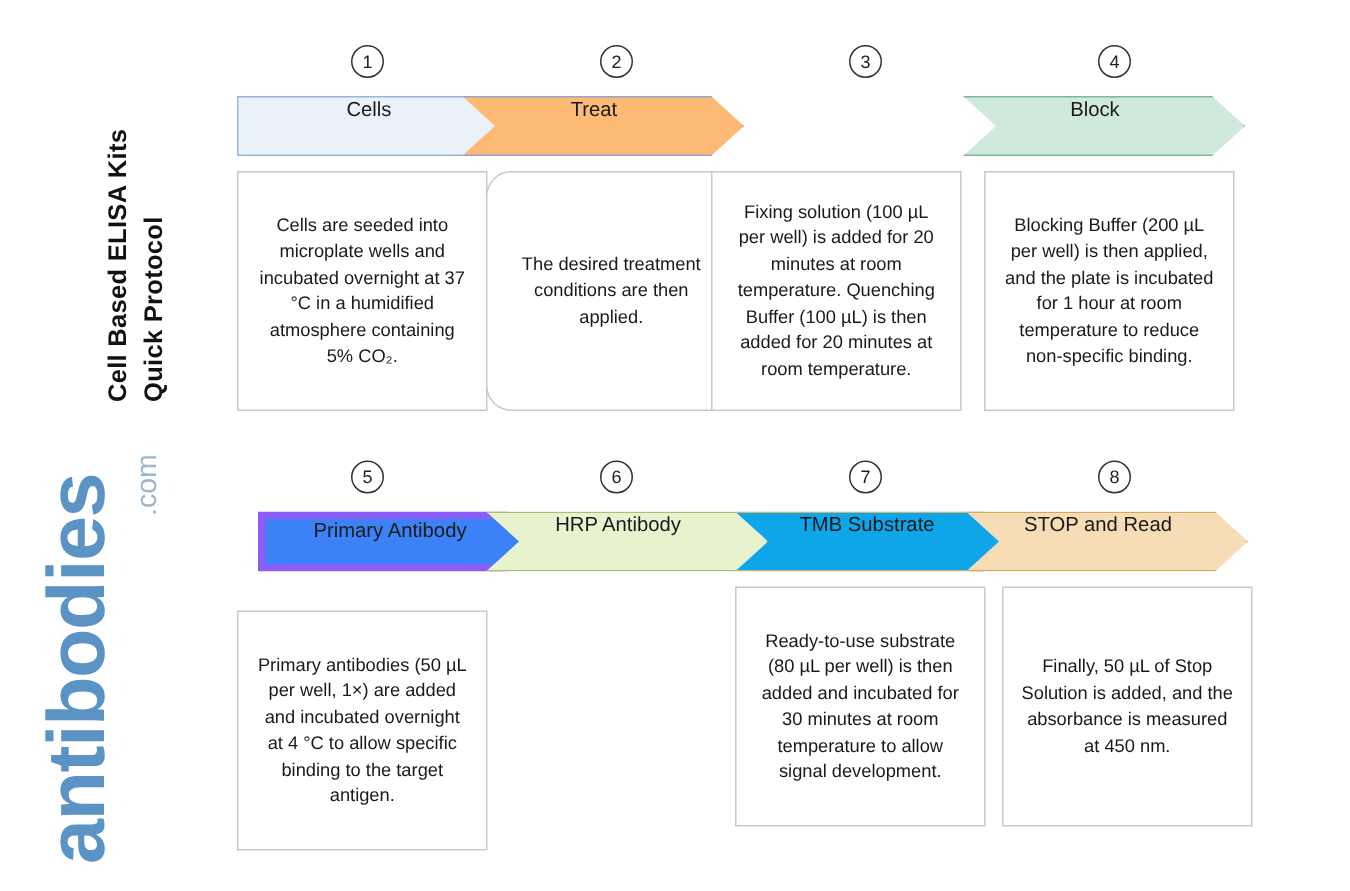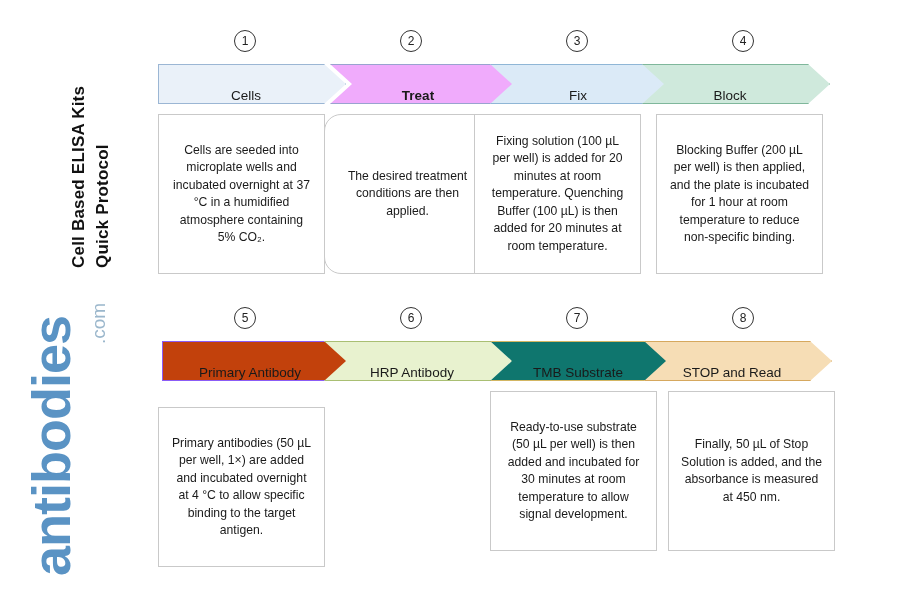--- a/index.html
+++ b/index.html
@@ -106,21 +106,21 @@
   .arrows {
     position: relative;
     height: 40px;
     margin-top: 4px;
   }
   .arrow {
     position: absolute;
     top: 0;
     height: 40px;
     display: flex;
-    align-items: flex-end;
+    align-items: flex-start;
     justify-content: center;
     font-size: 13.5px;
     color: #1a1a1a;
     box-sizing: border-box;
     text-align: center;
   }
   .arrow span { position: relative; left: -6px; }
 
   .cards {
     position: relative;
@@ -165,25 +165,22 @@
   <div class="numbers">
     <div class="circle-num" style="left:76px;">1</div>
     <div class="circle-num" style="left:242px;">2</div>
     <div class="circle-num" style="left:408px;">3</div>
     <div class="circle-num" style="left:574px;">4</div>
   </div>
   <div class="arrows">
     <div class="arrow" style="left:0px;width:188px;background:#eaf1f9;border:1px solid #9bb6d4;clip-path:polygon(0 0, 166px 0, 188px 50%, 166px 100%, 0 100%);">
       <span>Cells</span>
     </div>
-    <div class="arrow" style="left:172px;width:188px;background:#f0abfc;border:1px solid #99a3cf;clip-path:polygon(0 0, 166px 0, 188px 50%, 166px 100%, 0 100%, 22px 50%);font-weight:bold;">
+    <div class="arrow" style="left:150px;width:188px;background:#fdba74;border:1px solid #99a3cf;clip-path:polygon(0 0, 166px 0, 188px 50%, 166px 100%, 0 100%, 22px 50%);">
       <span>Treat</span>
-    </div>
-    <div class="arrow" style="left:332px;width:188px;background:#dbeaf7;border:1px solid #8fb6d6;clip-path:polygon(0 0, 166px 0, 188px 50%, 166px 100%, 0 100%, 22px 50%);">
-      <span>Fix</span>
     </div>
     <div class="arrow" style="left:484px;width:188px;background:#cfe9dc;border:1px solid #7fb79b;clip-path:polygon(0 0, 166px 0, 188px 50%, 166px 100%, 0 100%, 22px 50%);">
       <span>Block</span>
     </div>
   </div>
   <div class="cards">
     <div class="card" style="left:0px;width:167px;">
       <p>Cells are seeded into microplate wells and incubated overnight at 37 °C in a humidified atmosphere containing 5% CO₂.</p>
     </div>
     <div class="card" style="left:166px;width:167px;border-radius:17px;">
@@ -199,37 +196,37 @@
 </div>
 
 <div class="row row2">
   <div class="numbers">
     <div class="circle-num" style="left:76px;">5</div>
     <div class="circle-num" style="left:242px;">6</div>
     <div class="circle-num" style="left:408px;">7</div>
     <div class="circle-num" style="left:574px;">8</div>
   </div>
   <div class="arrows">
-    <div class="arrow" style="left:4px;width:188px;background:#c2410c;border:1px solid #8b5cf6;clip-path:polygon(0 0, 166px 0, 188px 50%, 166px 100%, 0 100%);">
+    <div class="arrow" style="left:14px;width:188px;background:#3b82f6;border:5px solid #8b5cf6;clip-path:polygon(0 0, 166px 0, 188px 50%, 166px 100%, 0 100%);">
       <span>Primary Antibody</span>
     </div>
     <div class="arrow" style="left:166px;width:188px;background:#e8f2cf;border:1px solid #a9bf73;clip-path:polygon(0 0, 166px 0, 188px 50%, 166px 100%, 0 100%, 22px 50%);">
       <span>HRP Antibody</span>
     </div>
-    <div class="arrow" style="left:332px;width:188px;background:#0f766e;border:1px solid #d3b663;clip-path:polygon(0 0, 166px 0, 188px 50%, 166px 100%, 0 100%, 22px 50%);">
+    <div class="arrow" style="left:332px;width:188px;background:#0ea5e9;border:1px solid #d3b663;clip-path:polygon(0 0, 166px 0, 188px 50%, 166px 100%, 0 100%, 22px 50%);">
       <span>TMB Substrate</span>
     </div>
     <div class="arrow" style="left:486px;width:188px;background:#f6ddb5;border:1px solid #d6a85e;clip-path:polygon(0 0, 166px 0, 188px 50%, 166px 100%, 0 100%, 22px 50%);">
       <span>STOP and Read</span>
     </div>
   </div>
   <div class="cards">
     <div class="card" style="left:0px;width:167px;margin-top:16px;">
       <p>Primary antibodies (50 µL per well, 1×) are added and incubated overnight at 4 °C to allow specific binding to the target antigen.</p>
     </div>
     <div class="card" style="left:332px;width:167px;">
-      <p>Ready-to-use substrate (50 µL per well) is then added and incubated for 30 minutes at room temperature to allow signal development.</p>
+      <p>Ready-to-use substrate (80 µL per well) is then added and incubated for 30 minutes at room temperature to allow signal development.</p>
     </div>
     <div class="card" style="left:510px;width:167px;">
       <p>Finally, 50 µL of Stop Solution is added, and the absorbance is measured at 450 nm.</p>
     </div>
   </div>
 </div>
 
 </body></html>

